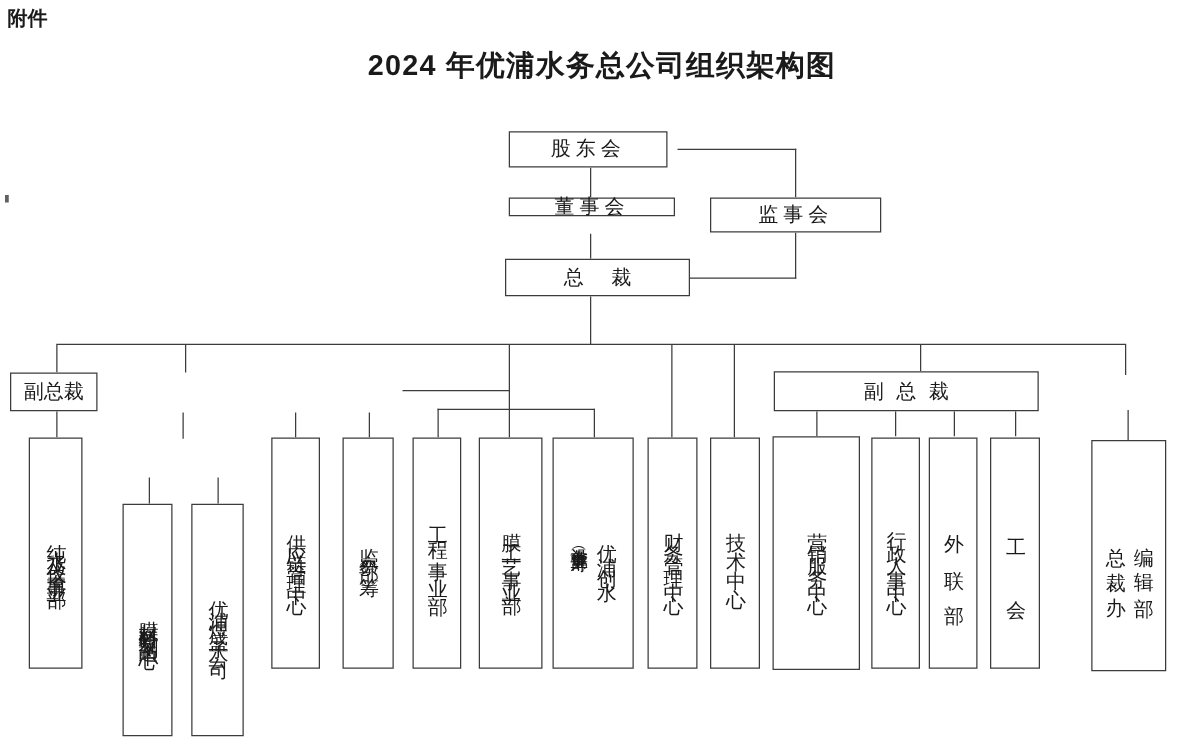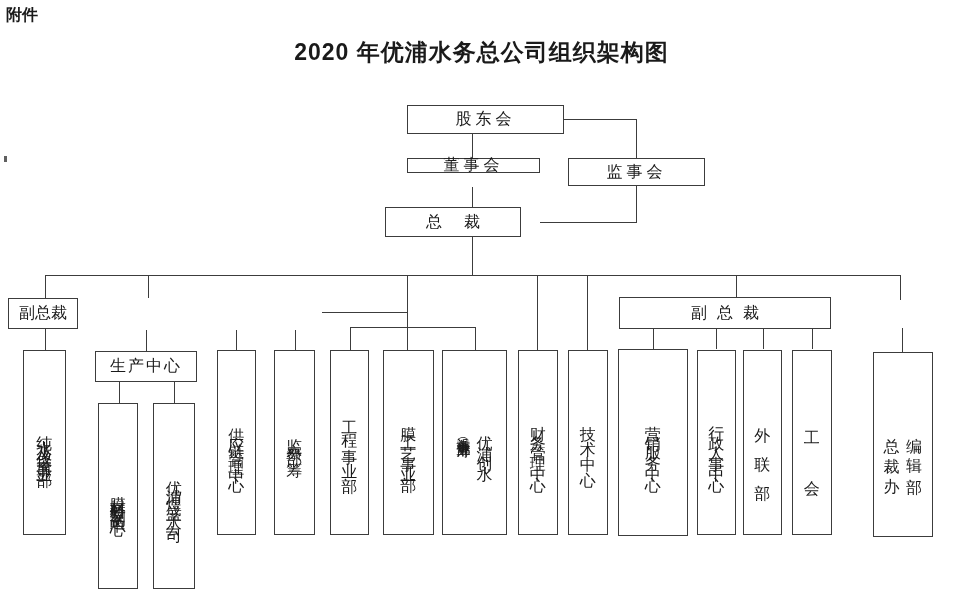--- a/index.html
+++ b/index.html
@@ -16,21 +16,21 @@
   .hl{position:absolute;height:1px;background:#3c3c3c;}
   .vl{position:absolute;width:1px;background:#3c3c3c;}
   .mark{position:absolute;left:4px;top:156px;width:3px;height:6px;background:#606060;}
 </style>
 </head>
 <body>
 
 <div class="canvas">
 
   <div class="fujian">附件</div>
-  <div class="title">2020 年优浦水务总公司组织架构图</div>
+  <div class="title">2024 年优浦水务总公司组织架构图</div>
   <div class="mark"></div>
 
   <div class="vl" style="left:472px;top:134px;height:24px"></div>
   <div class="vl" style="left:472px;top:187px;height:20px"></div>
   <div class="hl" style="left:542px;top:119px;width:95px"></div>
   <div class="vl" style="left:636px;top:119px;height:39px"></div>
   <div class="vl" style="left:636px;top:186px;height:37px"></div>
   <div class="hl" style="left:540px;top:222px;width:97px"></div>
   <div class="vl" style="left:472px;top:237px;height:39px"></div>
   <div class="hl" style="left:45px;top:275px;width:856px"></div>
@@ -50,45 +50,42 @@
   <div class="vl" style="left:236px;top:330px;height:20px"></div>
   <div class="vl" style="left:295px;top:330px;height:20px"></div>
   <div class="vl" style="left:119px;top:382px;height:21px"></div>
   <div class="vl" style="left:174px;top:382px;height:21px"></div>
   <div class="vl" style="left:653px;top:329px;height:20px"></div>
   <div class="vl" style="left:716px;top:329px;height:20px"></div>
   <div class="vl" style="left:763px;top:329px;height:20px"></div>
   <div class="vl" style="left:812px;top:329px;height:20px"></div>
   <div class="vl" style="left:902px;top:328px;height:24px"></div>
 
-  <div class="node" style="left:407px;top:105px;width:157px;height:29px">
+  <div class="node" style="left:407px;top:105px;width:127px;height:29px">
     <span class="h" style="letter-spacing:4px">股东会</span>
   </div>
   <div class="node" style="left:407px;top:158px;width:133px;height:15px">
     <span class="h" style="letter-spacing:4px">董事会</span>
   </div>
   <div class="node" style="left:568px;top:158px;width:137px;height:28px">
     <span class="h" style="letter-spacing:4px">监事会</span>
   </div>
-  <div class="node" style="left:385px;top:207px;width:136px;height:30px">
+  <div class="node" style="left:404px;top:207px;width:148px;height:30px">
     <span class="h" style="letter-spacing:22px;margin-right:-22px">总裁</span>
   </div>
 
   <div class="node" style="left:8px;top:298px;width:70px;height:31px">
     <span class="h">副总裁</span>
   </div>
   <div class="node" style="left:619px;top:297px;width:212px;height:32px">
     <span class="h" style="letter-spacing:10px;margin-right:-10px">副总裁</span>
   </div>
 
   <div class="node" style="left:23px;top:350px;width:43px;height:185px">
     <span class="v" style="letter-spacing:5px">纯水及仪器事业部</span>
-  </div>
-  <div class="node" style="left:95px;top:351px;width:102px;height:31px">
-    <span class="h" style="letter-spacing:2px">生产中心</span>
   </div>
   <div class="node" style="left:98px;top:403px;width:40px;height:186px">
     <span class="v" style="letter-spacing:3px">膜材料研发制造中心</span>
   </div>
   <div class="node" style="left:153px;top:403px;width:42px;height:186px">
     <span class="v" style="letter-spacing:8px">优浦煜盛子公司</span>
   </div>
   <div class="node" style="left:217px;top:350px;width:39px;height:185px">
     <span class="v" style="letter-spacing:8px">供应链管理中心</span>
   </div>

